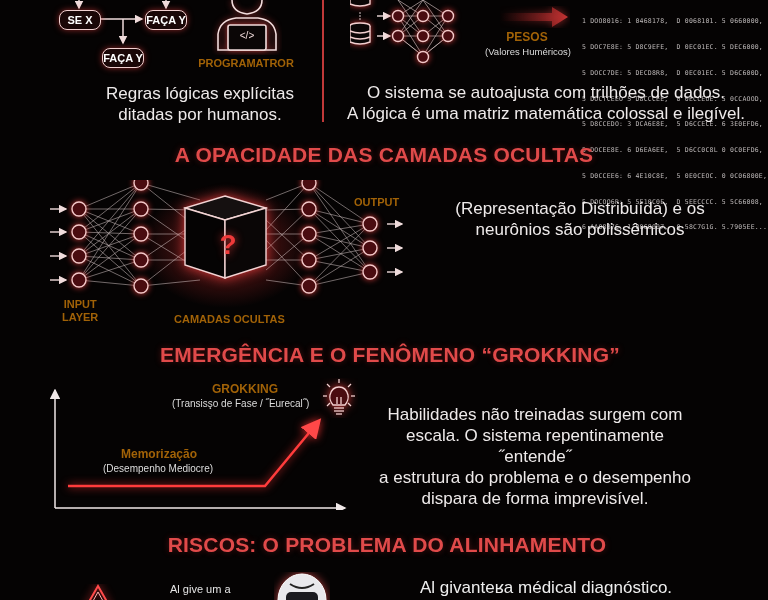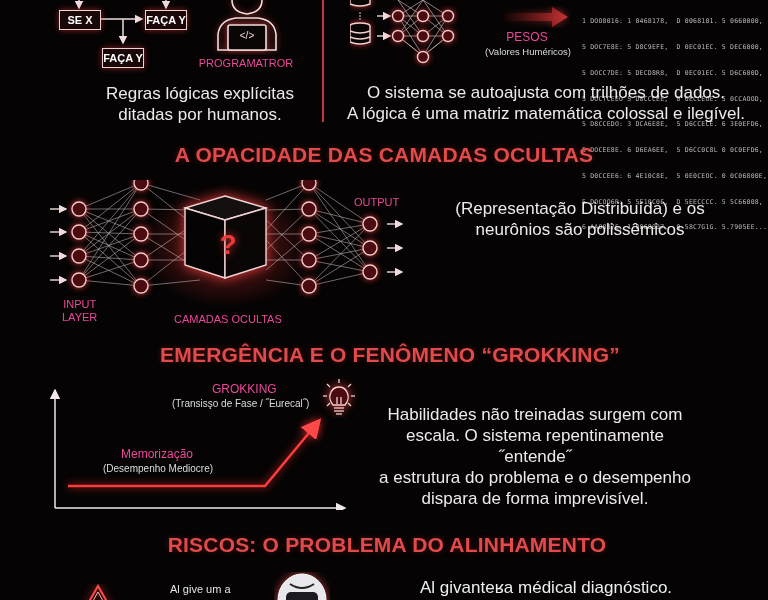--- a/index.html
+++ b/index.html
@@ -1,21 +1,21 @@
 <!DOCTYPE html>
 <html><head>
 <meta charset="utf-8">
 <style>
   html,body{margin:0;padding:0;background:#050303;}
   body{width:768px;height:600px;position:relative;overflow:hidden;color:#f2eeee;font-family:"Liberation Sans","DejaVu Sans",sans-serif;}
   .abs{position:absolute;}
   .txt{color:#eeeaea;font-size:17px;line-height:21px;text-align:center;}
   .title{color:#e04a4a;font-weight:bold;font-size:21px;letter-spacing:0.2px;text-align:center;white-space:nowrap;text-shadow:0 0 6px rgba(220,50,50,0.35);font-family:"Liberation Sans Narrow","Liberation Sans",sans-serif;}
-  .flowbox{position:absolute;border:1.5px solid #f0d0d0;border-radius:0;background:#1a0707;color:#fff;font-weight:bold;font-size:11px;text-align:center;line-height:18px;box-shadow:0 0 6px rgba(220,60,60,0.6);}
-  .label-bold{color:#ec4899;font-weight:normal;font-size:11px;line-height:13px;}
+  .flowbox{position:absolute;border:1.5px solid #f0d0d0;border-radius:8px;background:#1a0707;color:#fff;font-weight:bold;font-size:11px;text-align:center;line-height:18px;box-shadow:0 0 6px rgba(220,60,60,0.6);}
+  .label-bold{color:#a16207;font-weight:bold;font-size:11px;line-height:13px;}
   .label-small{color:#ddd;font-size:10px;line-height:12px;}
   .numgrid{font-family:"DejaVu Sans Mono",monospace;font-size:6.5px;line-height:8.6px;color:#bdb8b8;white-space:pre;letter-spacing:0.2px;}
   .divider{position:absolute;background:#c03838;width:2px;}
 </style>
 </head>
 <body>
 
 <div>
 
   <svg class="abs" style="left:0;top:0" width="200" height="70">

